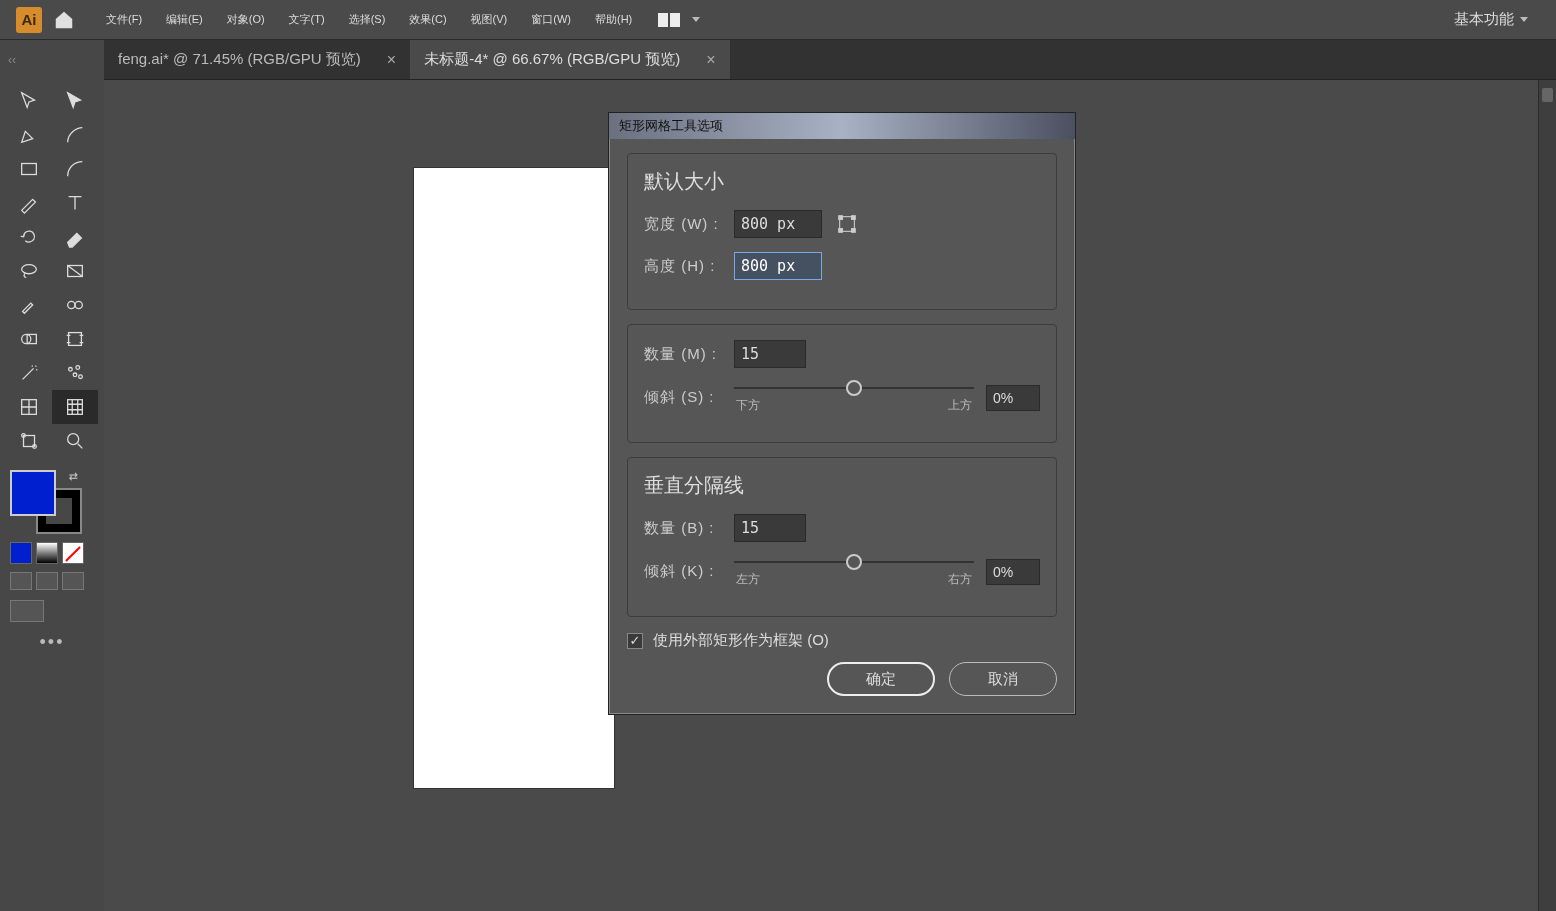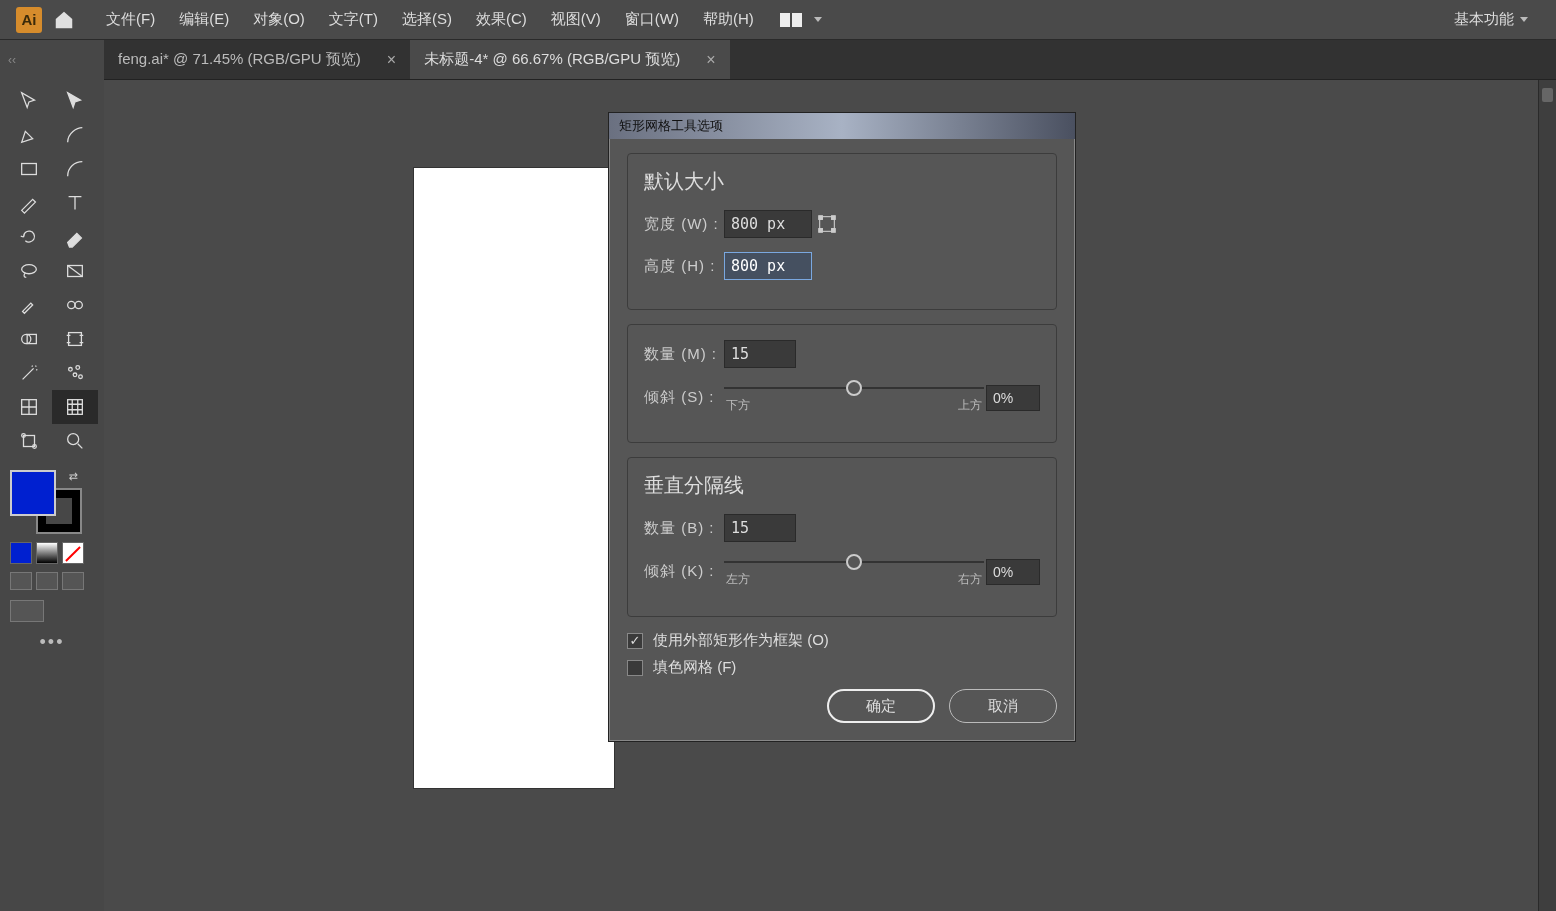--- a/index.html
+++ b/index.html
@@ -4,21 +4,21 @@
 <style>
 * { margin: 0; padding: 0; box-sizing: border-box; font-family: "Microsoft YaHei", sans-serif; }
 body { background: #4a4a4a; color: #c0c0c0; overflow: hidden; width: 1556px; height: 911px; }
 
 
 .menubar { height: 40px; background: #4a4a4a; display: flex; align-items: center; padding: 0 16px; border-bottom: 1px solid #2a2a2a; }
 .ai-logo { width: 26px; height: 26px; background: #d68c2c; color: #3a2a0a; font-weight: bold; display: flex; align-items: center; justify-content: center; font-size: 15px; border-radius: 3px; margin-right: 8px; }
 .home-icon { width: 28px; height: 28px; display: flex; align-items: center; justify-content: center; margin-right: 18px; cursor: pointer; }
 .home-icon svg { width: 22px; height: 22px; fill: #e0e0e0; }
 .menu-items { display: flex; gap: 4px; }
-.menu-item { padding: 4px 10px; font-size: 15px; color: #ddd; cursor: pointer; }
+.menu-item { padding: 4px 10px; font-size: 11px; color: #ddd; cursor: pointer; }
 .menu-spacer { flex: 1; }
 .workspace-sel { padding: 4px 12px; font-size: 15px; color: #ddd; display: flex; align-items: center; gap: 6px; cursor: pointer; }
 .chev { width: 0; height: 0; border-left: 4px solid transparent; border-right: 4px solid transparent; border-top: 5px solid #bbb; }
 .layout-icon { width: 24px; height: 18px; display: flex; gap: 2px; margin-right: 10px; cursor: pointer; align-items:center;}
 .layout-icon div { background: #eee; }
 .layout-icon .a{ width:10px; height:14px; } .layout-icon .b{ width:10px; height:14px; }
 
 
 .tabrow { height: 40px; background: #323232; display: flex; align-items: stretch; border-bottom: 1px solid #222; margin-left: 104px;}
 .tab { display: flex; align-items: center; padding: 0 14px; font-size: 15px; color: #bbb; gap: 26px; cursor: pointer; }
@@ -53,21 +53,21 @@
 .artboard { position: absolute; left: 310px; top: 88px; width: 200px; height: 620px; background: #fff; box-shadow: 0 0 0 1px #333; }
 .right-scroll { position:absolute; right:0; top:0; bottom:0; width:18px; background:#3e3e3e; border-left:1px solid #2a2a2a;}
 .right-scroll .thumb{ position:absolute; top:8px; left:3px; right:3px; height:14px; background:#666; border-radius:2px;}
 
 
 .dialog { position: absolute; left: 608px; top: 112px; width: 468px; background: #565656; border: 1px solid #222; box-shadow: 0 0 0 1px #888 inset; }
 .dlg-title { height: 26px; background: linear-gradient(90deg, #6a7080, #a8b2c4 50%, #4a5060); color: #111; font-size: 13px; display: flex; align-items: center; padding: 0 10px; }
 .dlg-body { padding: 14px 18px 18px; }
 .group { border: 1px solid #3c3c3c; border-radius: 4px; padding: 14px 16px 16px; margin-bottom: 14px; position: relative; }
 .group-title { font-size: 20px; color: #ddd; margin-bottom: 14px; }
-.row { display: flex; align-items: center; gap: 2px; margin-bottom: 12px; min-height: 30px;}
+.row { display: flex; align-items: center; gap: 12px; margin-bottom: 12px; min-height: 30px;}
 .row label { font-size: 15px; color: #ccc; letter-spacing: 1px; white-space: nowrap; width: 78px;}
 .numfield { width: 88px; height: 28px; background: #3a3a3a; border: 1px solid #2a2a2a; color: #ddd; font-size: 15px; padding: 0 6px; font-family: monospace;}
 .numfield.active { background: #455060; border: 1px solid #7aa8e0; color: #fff; }
 .constrain-icon { width:26px; height:26px; display:flex; align-items:center; justify-content:center;}
 .constrain-icon svg{ width:22px; height:22px; stroke:#ccc; fill:none; stroke-width:1.2;}
 .slider-wrap { flex:1; display:flex; flex-direction:column; gap:2px;}
 .slider-track { position: relative; height: 14px; display:flex; align-items:center;}
 .slider-line { height:2px; background:#333; flex:1;}
 .slider-thumb { position:absolute; left:50%; top:50%; transform:translate(-50%,-50%); width:16px; height:16px; border-radius:50%; background:#565656; border:2px solid #ccc;}
 .slider-labels { display:flex; justify-content:space-between; font-size:12px; color:#bbb; padding:0 2px;}
@@ -346,23 +346,19 @@
           </div>
         </div>
         <input class="pctfield" value="0%" style="">
       </div>
     </div>
 
     <div class="checkrow">
       <div class="chk on"></div>
       <span>使用外部矩形作为框架 (O)</span>
     </div>
-    <div class="checkrow">
-      <div class="chk"></div>
-      <span>填色网格 (F)</span>
-    </div>
 
     <div class="dlg-buttons">
       <div class="btn primary">确定</div>
       <div class="btn">取消</div>
     </div>
   </div>
 </div>
 
 </body></html>

